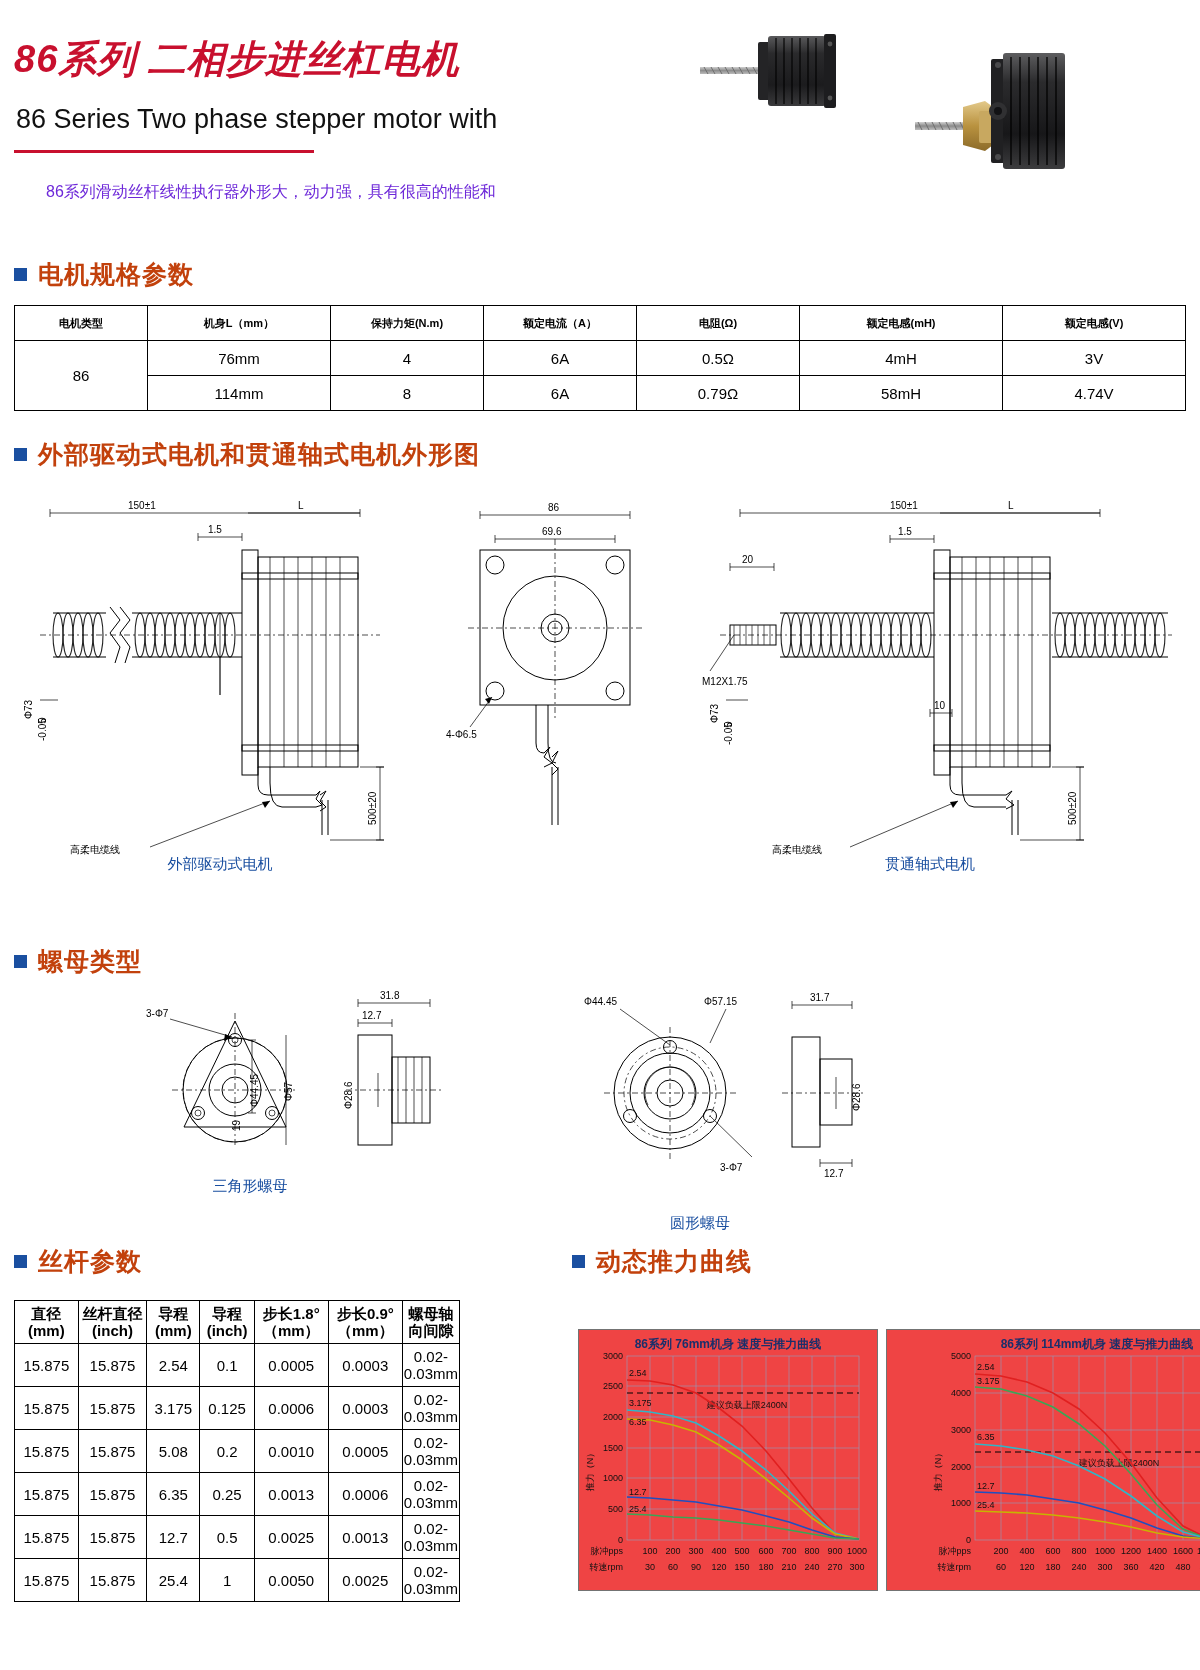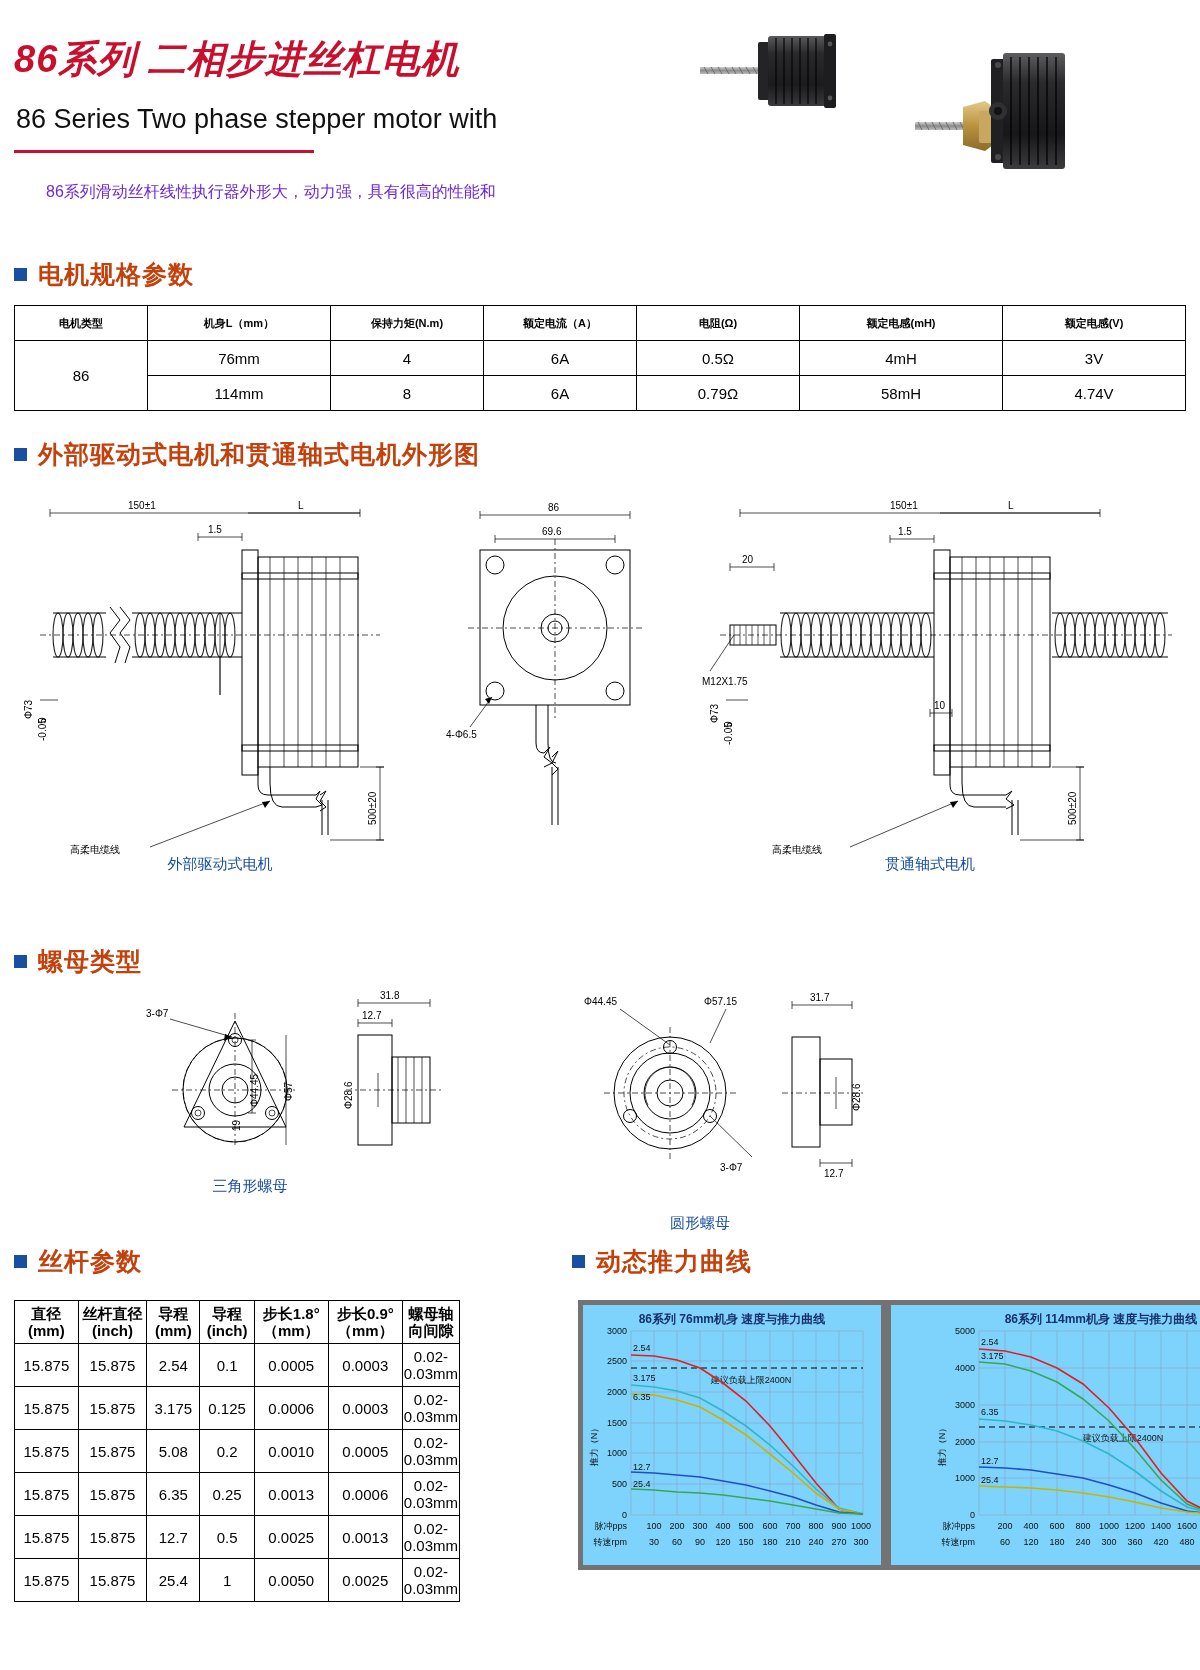--- a/index.html
+++ b/index.html
@@ -63,21 +63,21 @@
     position:absolute;color:#1a4fa0;font-size:15px;text-align:center;
   }
   svg{display:block;}
   .ln{stroke:#000;stroke-width:1;fill:none;}
   .thin{stroke:#000;stroke-width:0.7;fill:none;}
   .dash{stroke:#000;stroke-width:0.7;fill:none;stroke-dasharray:6 3 2 3;}
   .dim{font-size:10px;fill:#000;font-family:"Liberation Sans",sans-serif;}
   .lbl{font-size:10px;fill:#000;font-family:"Liberation Sans",sans-serif;}
 
   
-  .chart-box{position:absolute;border:5px solid #737373;background:#7dd3fc;}
+  .chart-box{position:absolute;border:1px solid #737373;background:#ef4444;margin-top:29px;}
   .chart-title{
     position:absolute;width:100%;text-align:center;top:6px;
     font-size:12px;font-weight:bold;color:#1a2f6b;
   }
   .axis-lbl{font-size:9px;fill:#111;}
 </style>
 </head>
 <body>
 
 <div class="page">

